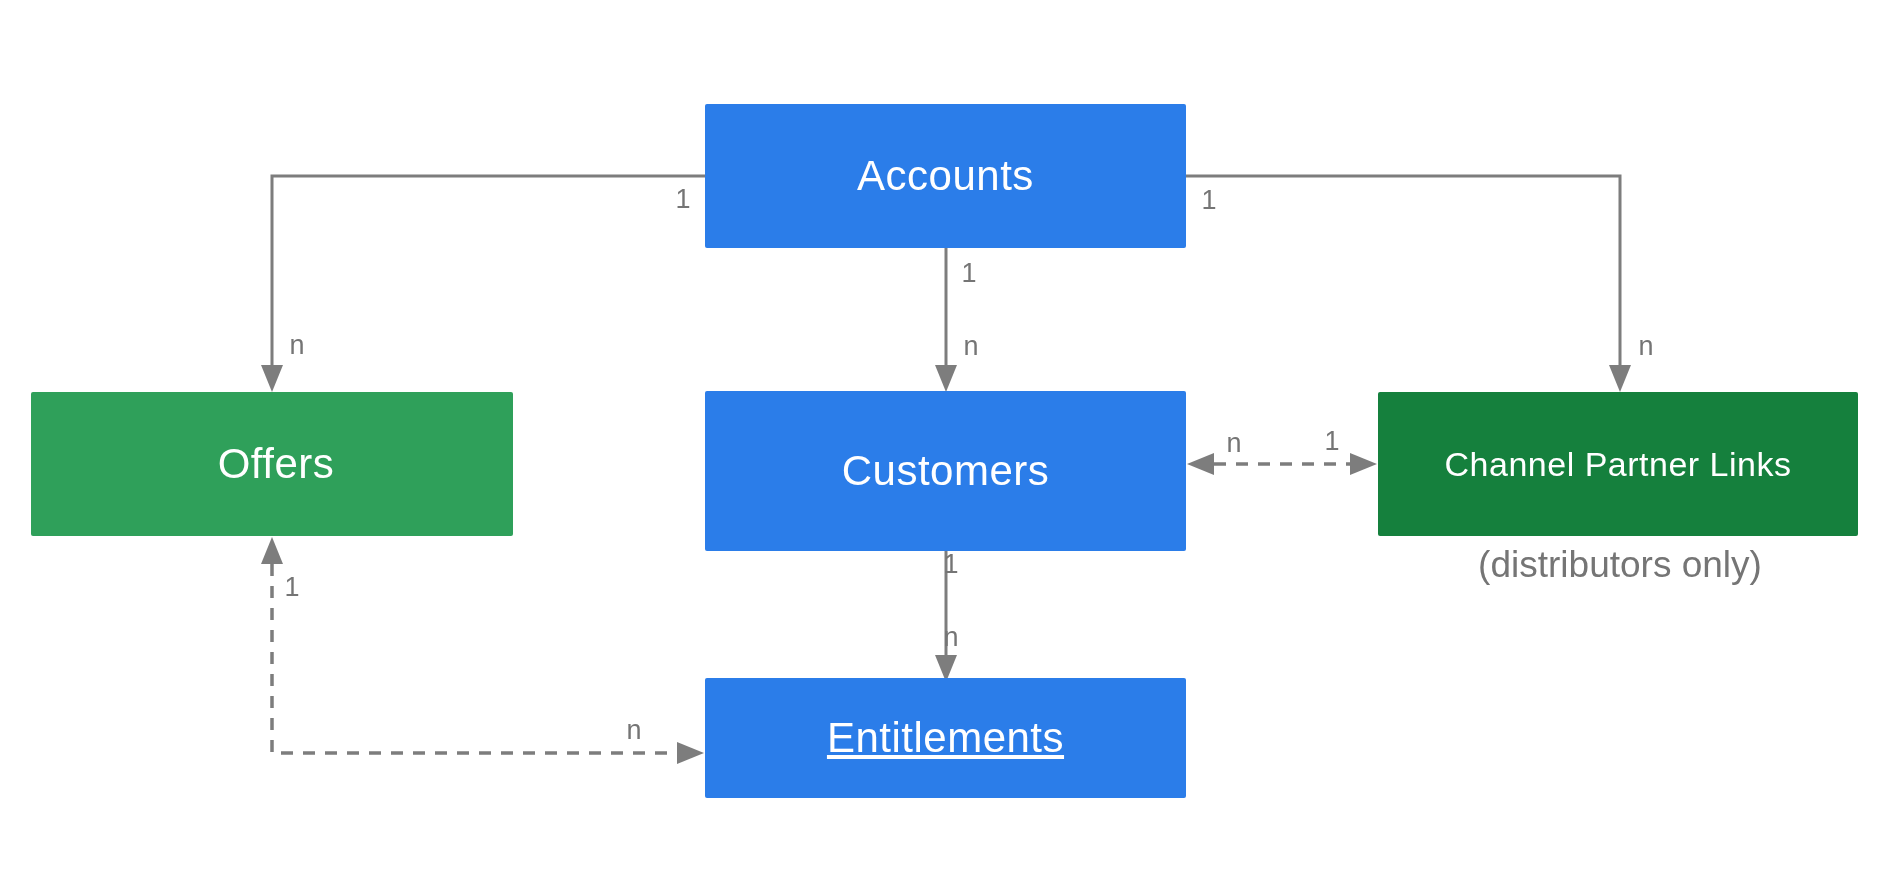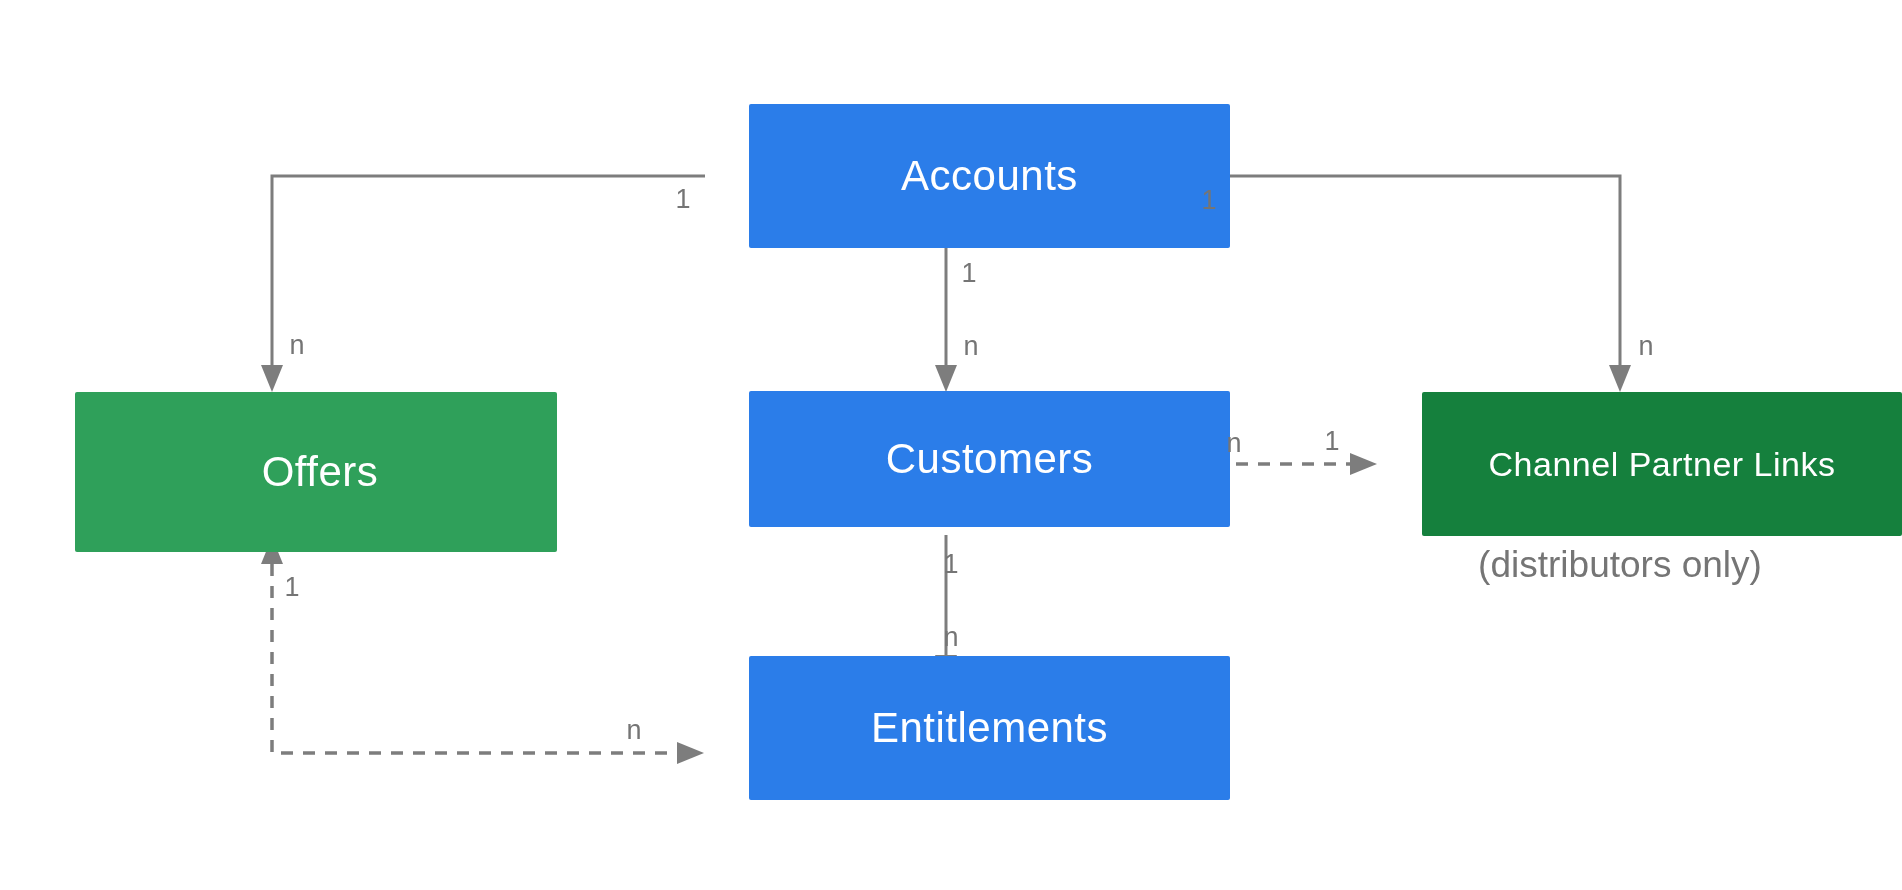--- a/index.html
+++ b/index.html
@@ -37,21 +37,20 @@
   .entity {
     position: absolute;
     display: flex;
     align-items: center;
     justify-content: center;
     color: #ffffff;
     font-size: 42px;
     letter-spacing: 0.5px;
     border-radius: 2px;
     box-sizing: border-box;
-    margin-left: 44px;
   }
   .entity--small {
     font-size: 34px;
   }
   .cardinality {
     position: absolute;
     transform: translate(-50%, -50%);
     font-size: 27px;
     color: var(--color-label, #757575);
     white-space: nowrap;
@@ -61,24 +60,24 @@
     position: absolute;
     transform: translate(-50%, -50%);
     font-size: 37px;
     color: var(--color-label, #757575);
     white-space: nowrap;
     line-height: 1;
   }
 
   
   #entity-accounts      { left: 705px;  top: 104px; width: 481px; height: 144px; }
-  #entity-offers        { left: 31px;   top: 392px; width: 482px; height: 160px; padding-left: 8px; }
-  #entity-customers     { left: 705px;  top: 391px; width: 481px; height: 136px; }
+  #entity-offers        { left: 31px;   top: 392px; width: 482px; height: 144px; padding-left: 8px; }
+  #entity-customers     { left: 705px;  top: 391px; width: 481px; height: 160px; }
   #entity-cpl           { left: 1378px; top: 392px; width: 480px; height: 144px; }
-  #entity-entitlements  { left: 705px;  top: 656px; width: 481px; height: 144px; }
+  #entity-entitlements  { left: 705px;  top: 678px; width: 481px; height: 120px; text-decoration: underline; }
 
   
   #card-r0-from { left: 683px;  top: 199px; }
   #card-r0-to   { left: 297px;  top: 345px; }
   #card-r1-from { left: 969px;  top: 273px; }
   #card-r1-to   { left: 971px;  top: 346px; }
   #card-r2-from { left: 1209px; top: 200px; }
   #card-r2-to   { left: 1646px; top: 346px; }
   #card-r3-from { left: 1234px; top: 443px; }
   #card-r3-to   { left: 1332px; top: 441px; }

